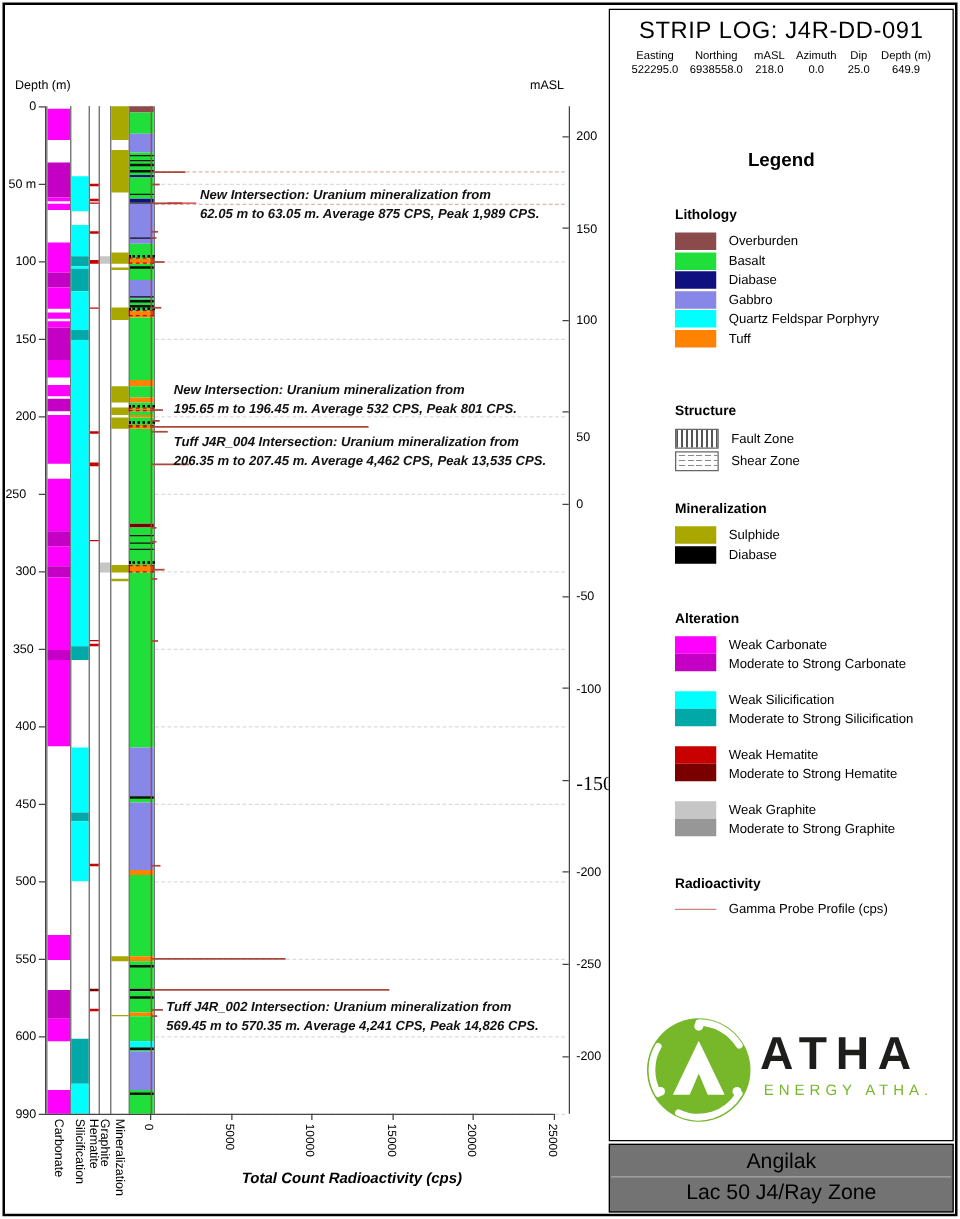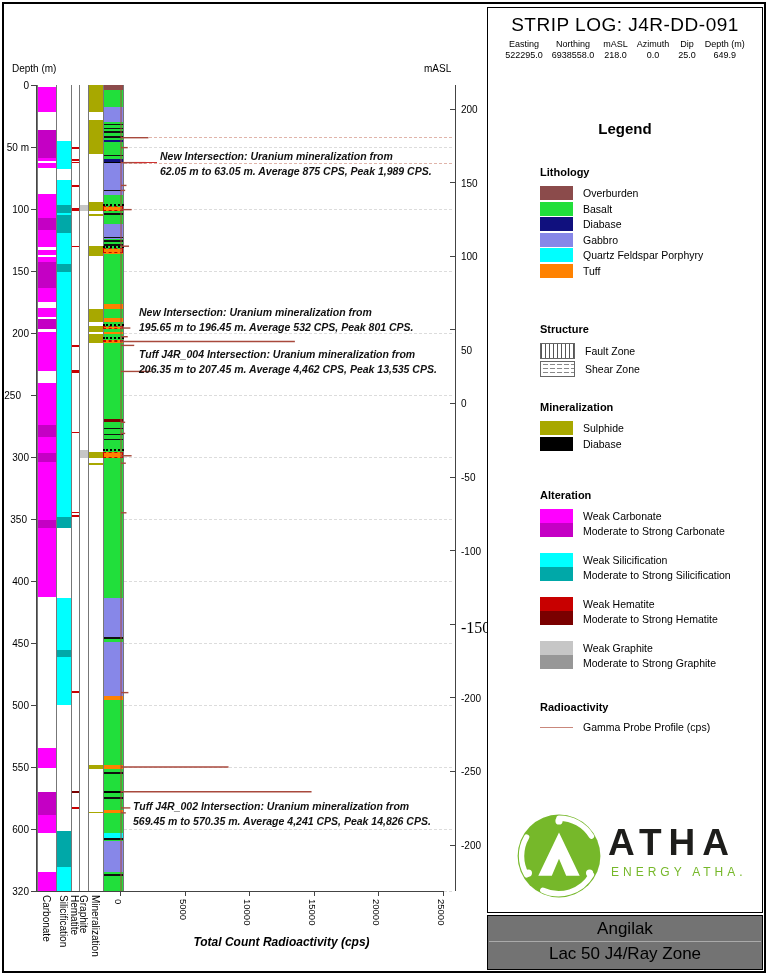--- a/index.html
+++ b/index.html
@@ -255,21 +255,21 @@
     <div style="position: absolute; left: 0px; top: 576px; width: 29px; text-align: right; font-size: 10px;">400</div>
     <div style="position: absolute; left: 31px; top: 642.5px; width: 5px; height: 1px; background: rgb(68, 68, 68);"></div>
     <div style="position: absolute; left: 0px; top: 638px; width: 29px; text-align: right; font-size: 10px;">450</div>
     <div style="position: absolute; left: 31px; top: 704.5px; width: 5px; height: 1px; background: rgb(68, 68, 68);"></div>
     <div style="position: absolute; left: 0px; top: 700px; width: 29px; text-align: right; font-size: 10px;">500</div>
     <div style="position: absolute; left: 31px; top: 766.5px; width: 5px; height: 1px; background: rgb(68, 68, 68);"></div>
     <div style="position: absolute; left: 0px; top: 762px; width: 29px; text-align: right; font-size: 10px;">550</div>
     <div style="position: absolute; left: 31px; top: 828.5px; width: 5px; height: 1px; background: rgb(68, 68, 68);"></div>
     <div style="position: absolute; left: 0px; top: 824px; width: 29px; text-align: right; font-size: 10px;">600</div>
     <div style="position: absolute; left: 31px; top: 890.5px; width: 5px; height: 1px; background: rgb(68, 68, 68);"></div>
-    <div style="position: absolute; left: 0px; top: 886px; width: 29px; text-align: right; font-size: 10px;">320</div>
+    <div style="position: absolute; left: 0px; top: 886px; width: 29px; text-align: right; font-size: 10px;">990</div>
     <div style="position: absolute; left: 455px; top: 85px; width: 1px; height: 806px; background: rgb(68, 68, 68);"></div>
     <div style="position: absolute; left: 424px; top: 63px; font-size: 10px;">mASL</div>
     <div style="position: absolute; left: 450px; top: 108.5px; width: 5px; height: 1px; background: rgb(68, 68, 68);"></div>
     <div style="position: absolute; left: 461px; top: 104px; font-size: 10px;">200</div>
     <div style="position: absolute; left: 450px; top: 182.1px; width: 5px; height: 1px; background: rgb(68, 68, 68);"></div>
     <div style="position: absolute; left: 461px; top: 177.6px; font-size: 10px;">150</div>
     <div style="position: absolute; left: 450px; top: 255.7px; width: 5px; height: 1px; background: rgb(68, 68, 68);"></div>
     <div style="position: absolute; left: 461px; top: 251.2px; font-size: 10px;">100</div>
     <div style="position: absolute; left: 450px; top: 329.3px; width: 5px; height: 1px; background: rgb(68, 68, 68);"></div>
     <div style="position: absolute; left: 461px; top: 324.8px; font-size: 10px; margin-top: 20px;">50</div>

